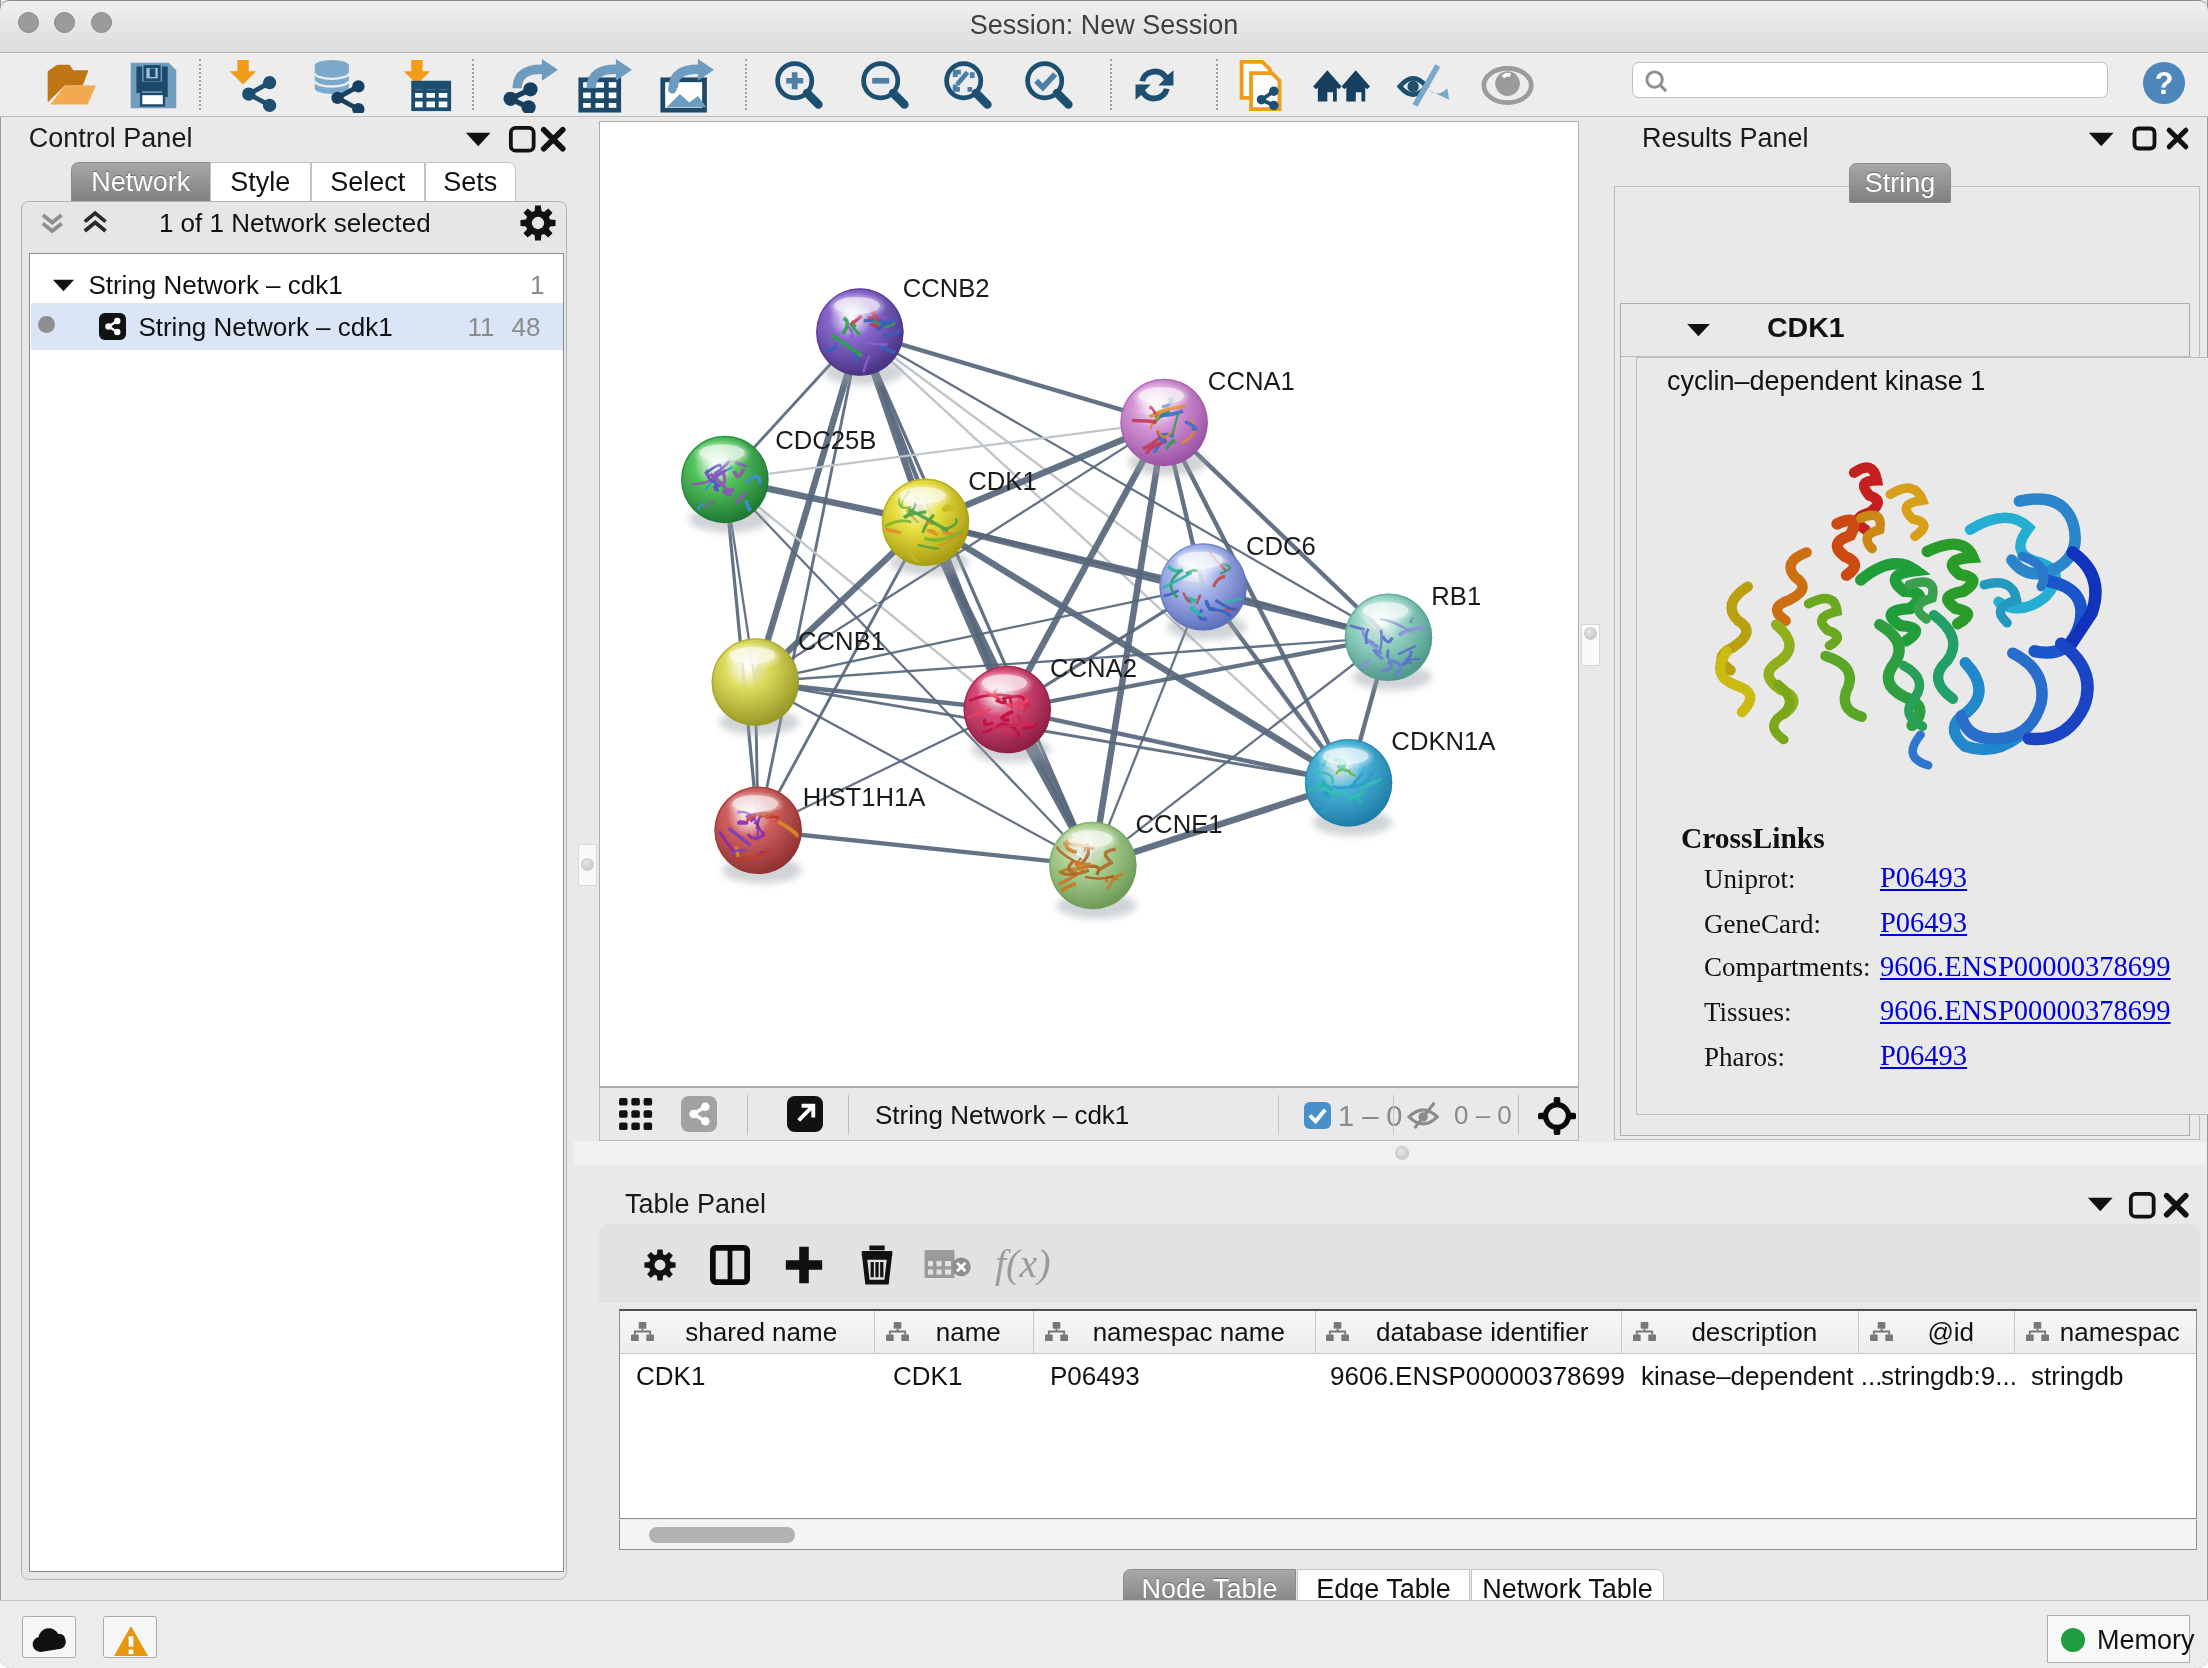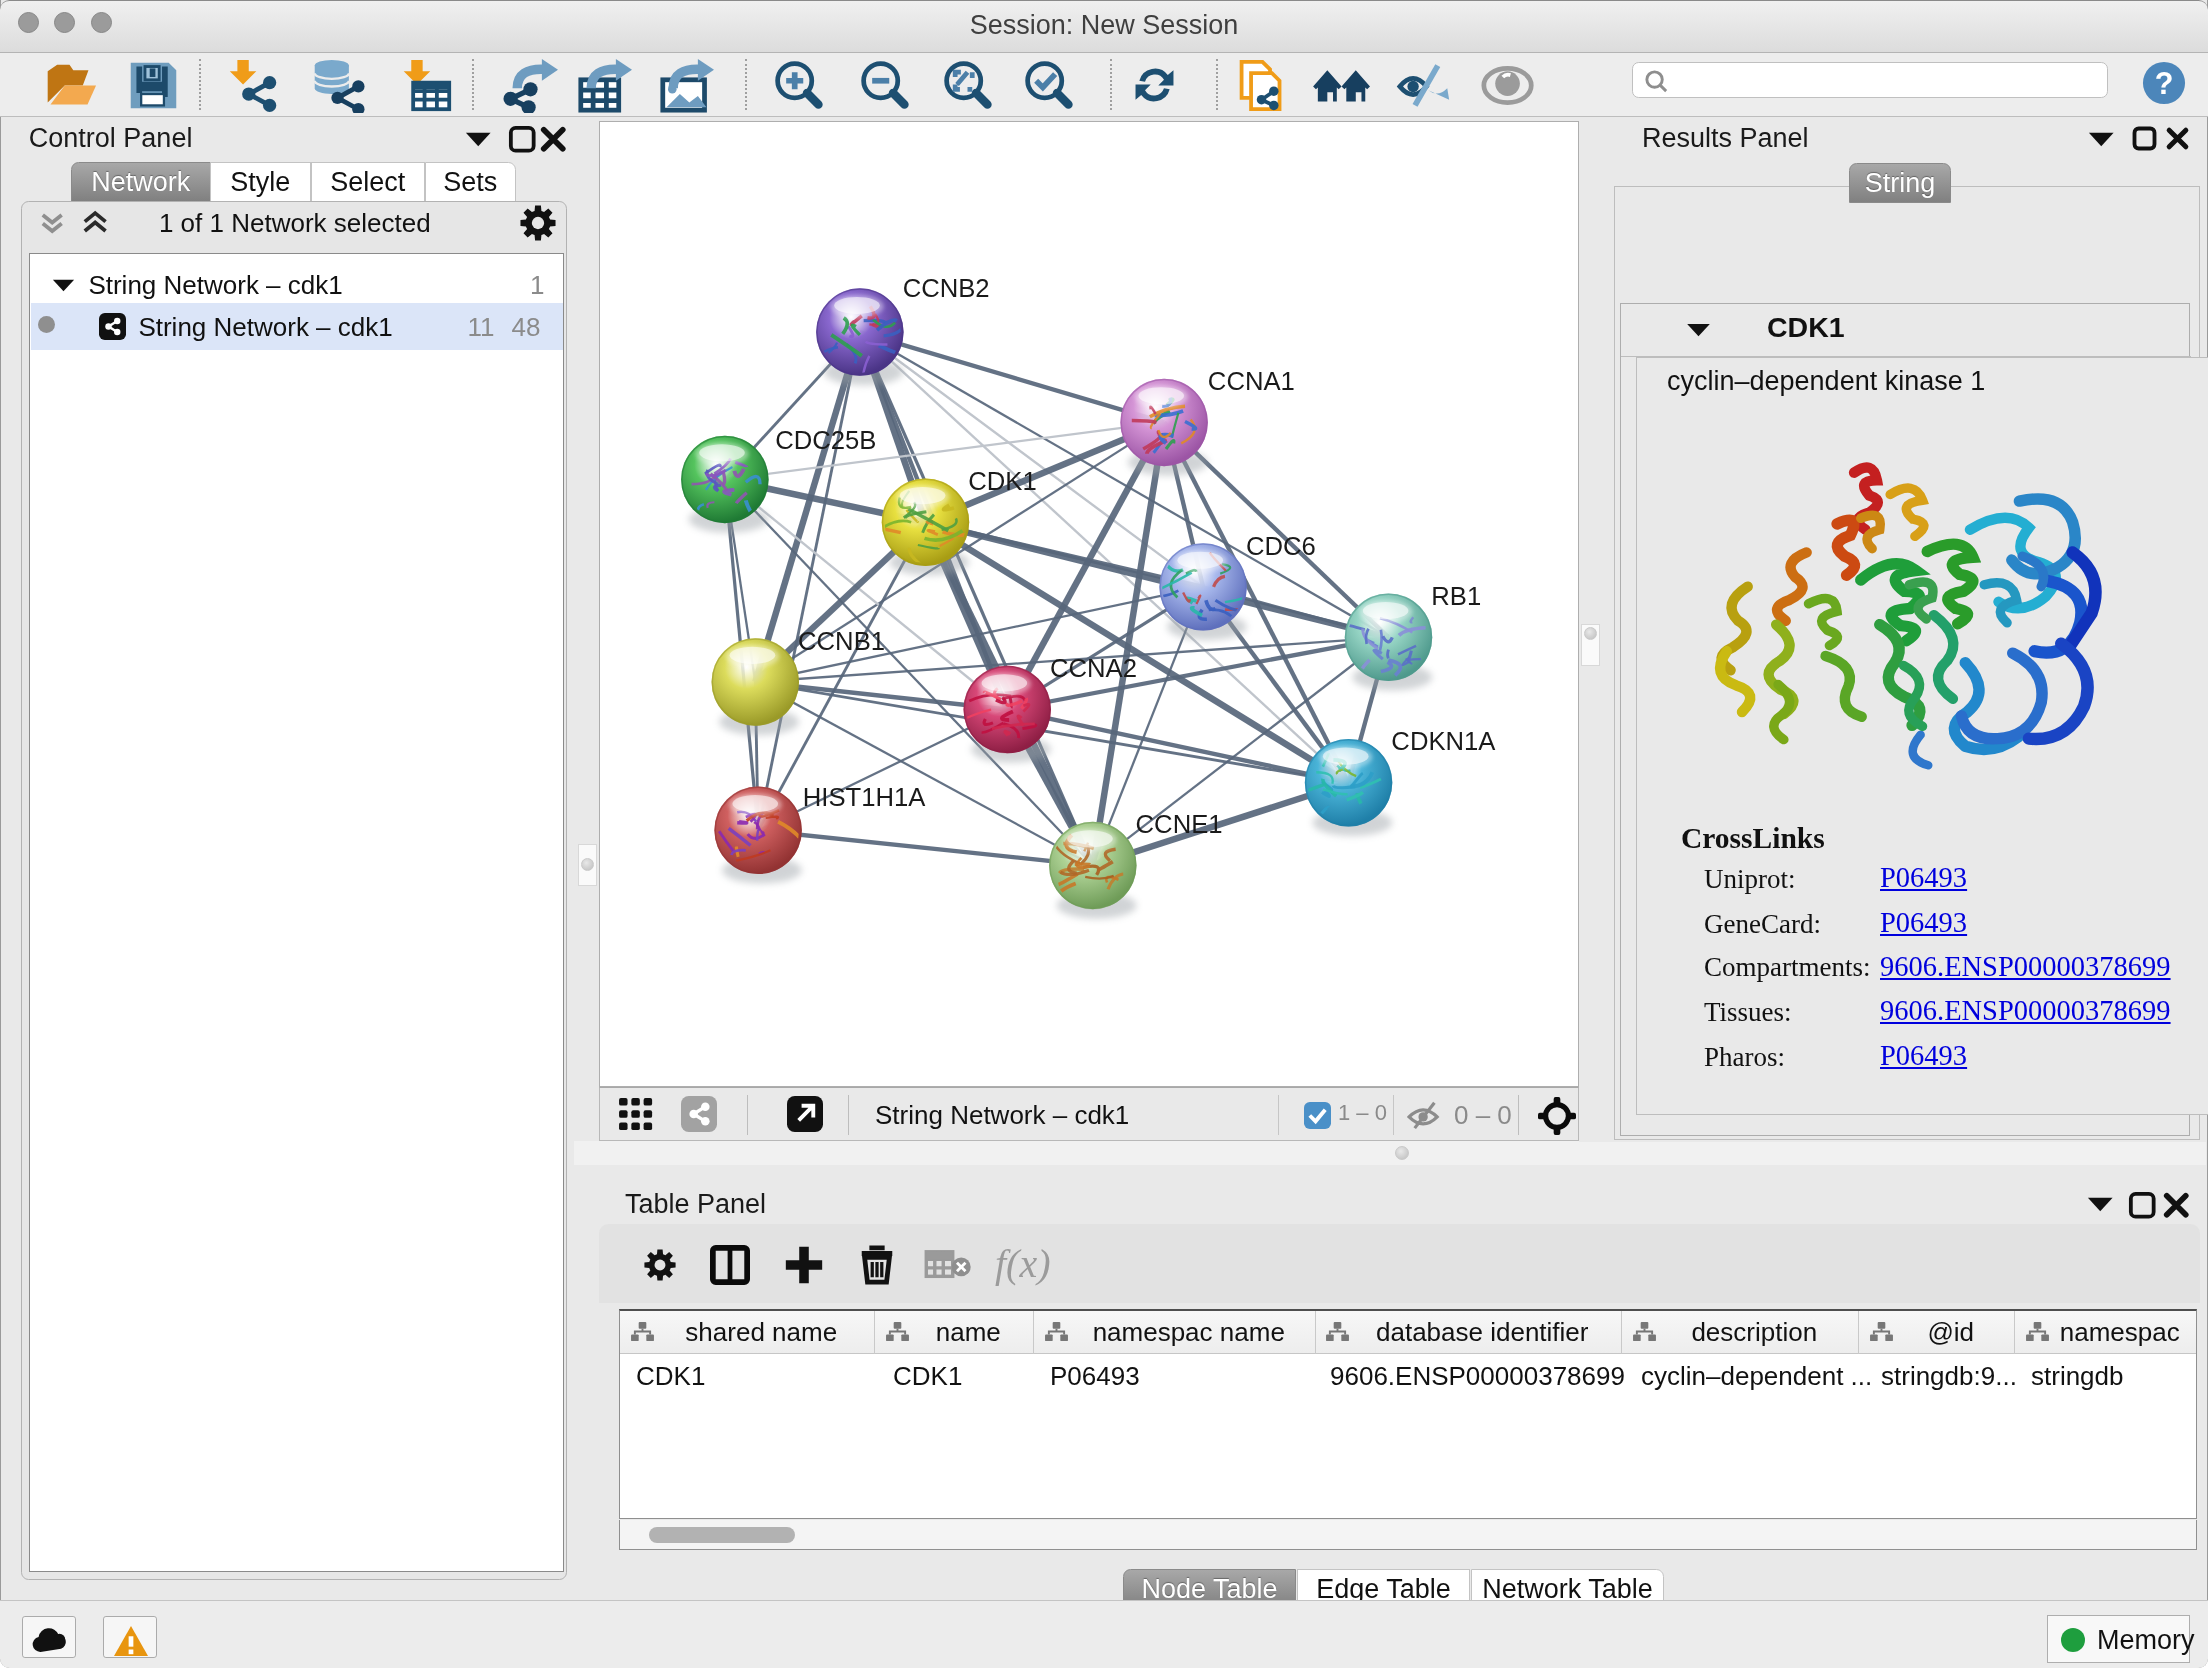--- a/index.html
+++ b/index.html
@@ -716,21 +716,21 @@
       <rect x="0" y="0" width="37" height="37" rx="8" fill="#111"></rect>
       <path d="M15 10 h12 v12 M27 10 L12 25" stroke="#fff" stroke-width="4" fill="none"></path>
     </svg>
   <div style="position:absolute;left:248px;top:6.7px;height:40px;border-left:1px solid #bdbdbd"></div>
   <div style="position:absolute;left:275px;top:12.4px;font-size:26px;color:#111">String Network – cdk1</div>
   <svg style="position:absolute;left:704px;top:14.3px" width="27" height="27" viewBox="0 0 28 28">
       <rect x="0" y="0" width="28" height="28" rx="6" fill="#4a90c8"></rect>
       <path d="M6 14 l6 6 L22 8" stroke="#fff" stroke-width="4" fill="none"></path>
     </svg>
   <div style="position:absolute;left:678px;top:6.7px;height:40px;border-left:1px solid #c6c6c6"></div>
-  <div style="position:absolute;left:738px;top:12.4px;font-size:22px;color:#8a8a8a">1 – 0</div>
+  <div style="position:absolute;left:738px;top:12.4px;font-size:29px;color:#8a8a8a">1 – 0</div>
   <div style="position:absolute;left:793px;top:6.7px;height:40px;border-left:1px solid #c6c6c6"></div>
   <svg style="position:absolute;left:805px;top:12.4px" width="40" height="30" viewBox="0 0 42 32">
       <path d="M4 18 q15 -15 30 0 q-15 15 -30 0z" fill="none" stroke="#8c8c8c" stroke-width="3.4"></path>
       <circle cx="19" cy="18" r="5" fill="#8c8c8c"></circle>
       <path d="M31 3 L10 30" stroke="#8c8c8c" stroke-width="3.4"></path>
     </svg>
   <div style="position:absolute;left:854px;top:12.4px;font-size:26px;color:#8a8a8a">0 – 0</div>
   <div style="position:absolute;left:918px;top:6.7px;height:40px;border-left:1px solid #bdbdbd"></div>
   <svg style="position:absolute;left:938px;top:8.6px" width="38" height="38" viewBox="0 0 40 40">
       <circle cx="20" cy="20" r="12" fill="none" stroke="#0a0a0a" stroke-width="5.5"></circle>
@@ -932,21 +932,21 @@
             </g>
             <path d="M12 7 v3 M4 13 v-3 h16 v3" stroke="#777" stroke-width="2" fill="none"></path>
           </svg>
           <span>namespac</span>
         </div>
     </div>
     <div class="td" style="left:16px;top:50px">CDK1</div>
     <div class="td" style="left:273px;top:50px">CDK1</div>
     <div class="td" style="left:430px;top:50px">P06493</div>
     <div class="td" style="left:710px;top:50px">9606.ENSP00000378699</div>
-    <div class="td" style="left:1021px;top:50px">cyclin–dependent ...</div>
+    <div class="td" style="left:1021px;top:50px">kinase–dependent ...</div>
     <div class="td" style="left:1261px;top:50px">stringdb:9...</div>
     <div class="td" style="left:1411px;top:50px">stringdb</div>
   </div>
   <div id="tscroll">
       <div style="position:absolute;left:28.5px;top:6.7px;width:146px;height:16px;background:#b2b2b2;border-radius:8.6px"></div>
     </div>
   <div class="tab tabsel" style="left:549px;top:388px;width:173px;border-radius:7.6px 0 0 7.6px">Node Table</div>
   <div class="tab" style="left:723px;top:388px;width:173px">Edge Table</div>
   <div class="tab" style="left:897px;top:388px;width:193px;border-radius:0 7.6px 7.6px 0">Network Table</div>
 </div>

